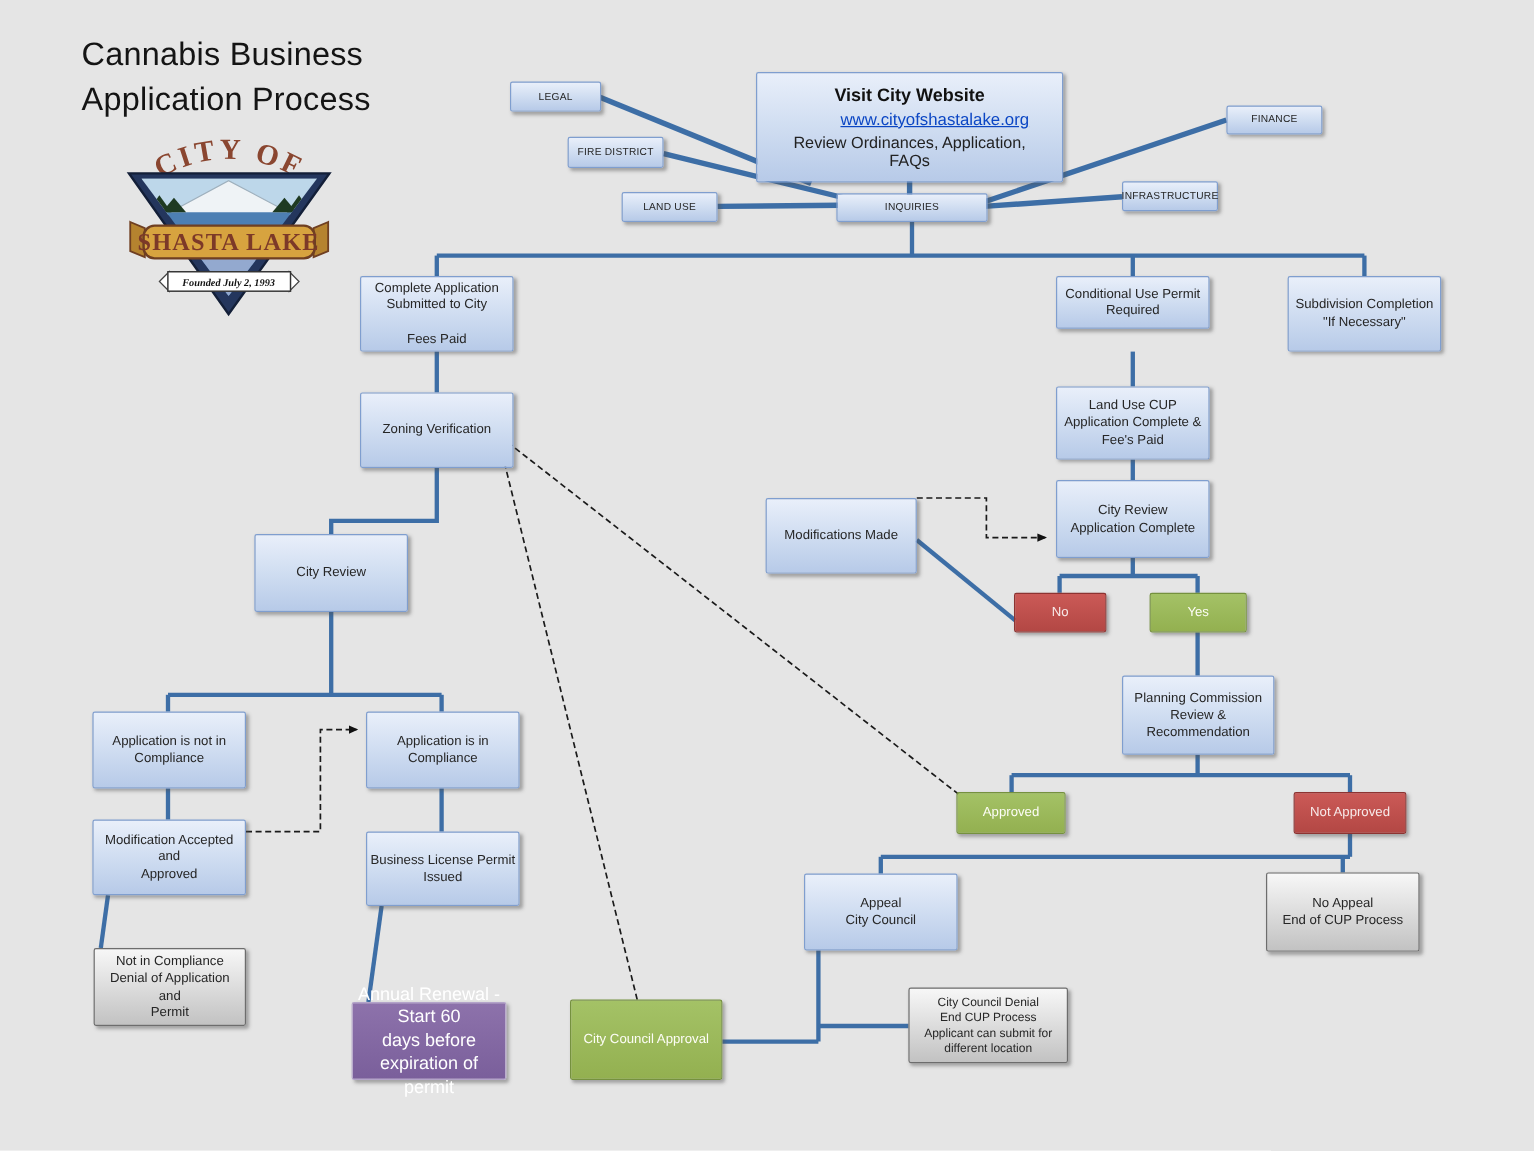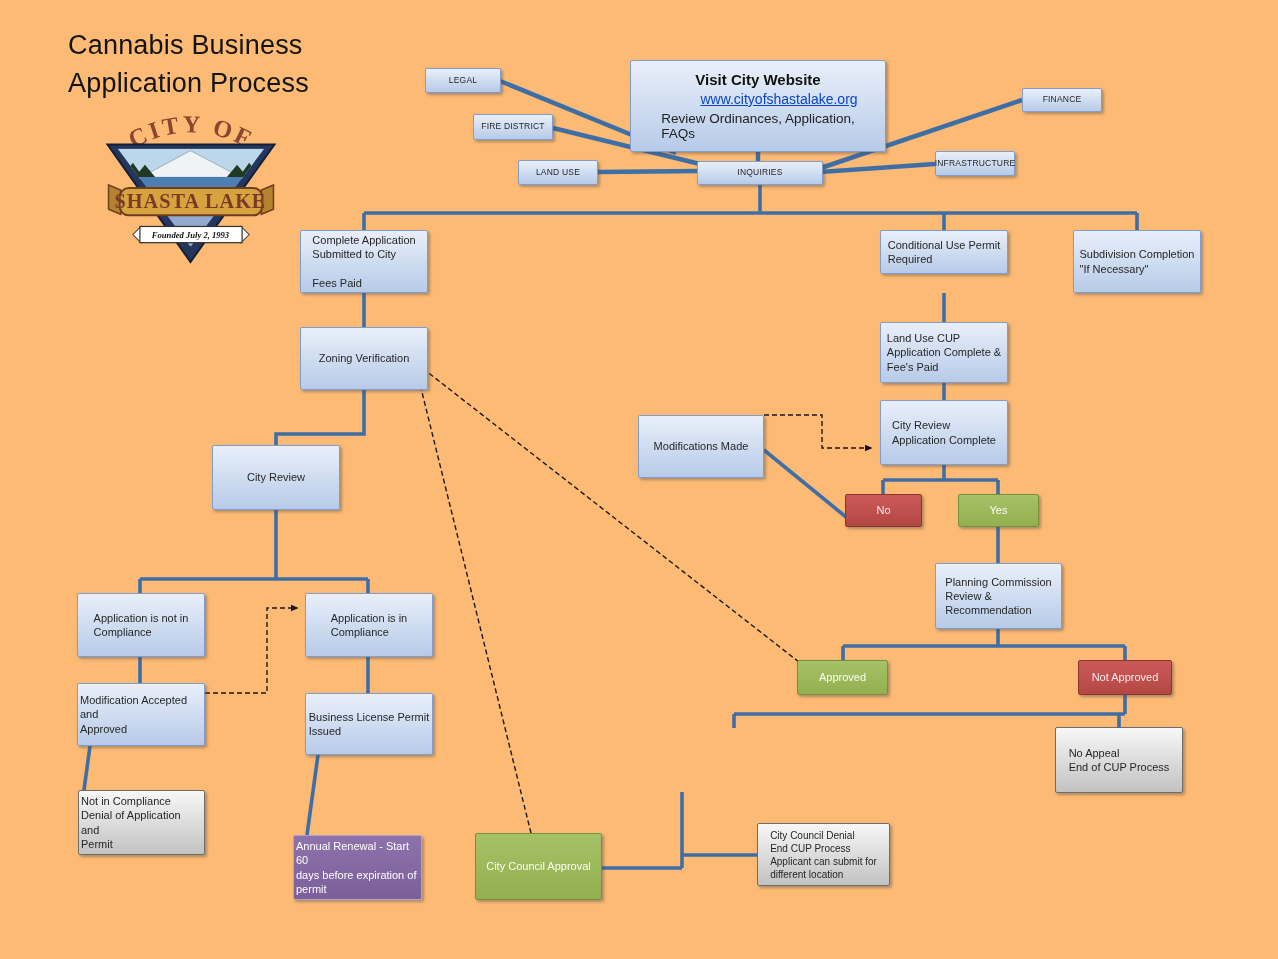--- a/index.html
+++ b/index.html
@@ -1,30 +1,30 @@
 <!DOCTYPE html>
 <html><head>
 <meta charset="utf-8">
 <style>
   html,body{margin:0;padding:0;background:#fff;}
-  .canvas{position:relative;width:1278px;height:959px;background:#fdba74;overflow:hidden;
+  .canvas{position:relative;width:1278px;height:959px;background:#e5e5e5;overflow:hidden;
           font-family:"Liberation Sans",sans-serif;}
   .main-title{position:absolute;left:68px;top:26px;width:340px;font-size:27px;line-height:1.42;
           color:#141414;white-space:pre-line;letter-spacing:.2px;}
   svg.wires{position:absolute;left:0;top:0;width:1278px;height:959px;}
   .n{position:absolute;box-sizing:border-box;display:flex;flex-direction:column;align-items:center;
-     justify-content:center;text-align:left;border:1px solid #7f9ecf;border-radius:2px;
+     justify-content:center;text-align:center;border:1px solid #7f9ecf;border-radius:2px;
      background:linear-gradient(180deg,#e9effa 0%,#d2dff2 45%,#b7cae8 100%);
      box-shadow:2px 2px 3px rgba(80,80,80,.45);color:#262626;font-size:11px;line-height:1.3;
      white-space:pre-line;padding:2px;}
   .small{font-size:8.5px;letter-spacing:.2px;}
   .gray{background:linear-gradient(180deg,#f7f7f7 0%,#e2e2e2 40%,#c2c2c2 100%);border-color:#6d6d6d;}
   .red{background:linear-gradient(180deg,#cb5a57 0%,#b34744 100%);border-color:#8d3331;color:#f7e9e9;}
   .green{background:linear-gradient(180deg,#a4c266 0%,#93b050 100%);border-color:#75913e;color:#fdfdf6;}
-  .purple{background:linear-gradient(180deg,#8d72ab 0%,#7a5f9b 100%);border-color:#b3a3c9;color:#fff;font-size:11px;}
+  .purple{background:linear-gradient(180deg,#8d72ab 0%,#7a5f9b 100%);border-color:#b3a3c9;color:#fff;font-size:15px;}
   .visit{padding:6px 4px;}
   .visit .vt{font-weight:bold;font-size:15px;color:#111;}
   .visit a.link{font-size:14px;color:#0b46c4;text-decoration:underline;cursor:pointer;margin-left:42px;}
   .visit .vd{font-size:13.5px;margin-top:3px;color:#222;white-space:pre-line;line-height:1.15;}
 </style>
 </head>
 <body>
 
 <div class="canvas">
 
@@ -169,20 +169,22 @@
   <div class="n" style="left:880px;top:400px;width:128px;height:65px">City Review
 Application Complete</div>
   <div class="n" style="left:638px;top:415px;width:126px;height:63px">Modifications Made</div>
   <div class="n red" style="left:845px;top:494px;width:77px;height:33px">No</div>
   <div class="n green" style="left:958px;top:494px;width:81px;height:33px">Yes</div>
   <div class="n" style="left:935px;top:563px;width:127px;height:66px">Planning Commission
 Review &amp;
 Recommendation</div>
   <div class="n green" style="left:797px;top:660px;width:91px;height:35px">Approved</div>
   <div class="n red" style="left:1078px;top:660px;width:94px;height:35px">Not Approved</div>
+  <div class="n" style="left:670px;top:728px;width:128px;height:64px">Appeal
+City Council</div>
   <div class="n gray" style="left:1055px;top:727px;width:128px;height:66px">No Appeal
 End of CUP  Process</div>
   <div class="n gray" style="left:757px;top:823px;width:133px;height:63px;font-size:10px">City Council Denial
 End CUP Process
 Applicant can submit for
 different location</div>
   <div class="n green" style="left:475px;top:833px;width:127px;height:67px">City Council Approval</div>
 
 </div>
 

